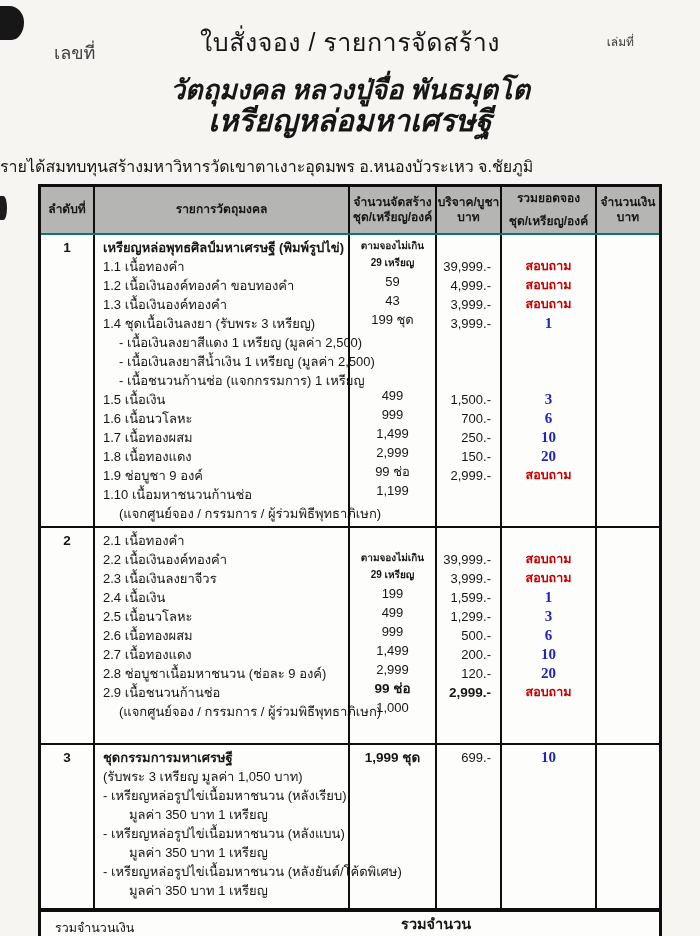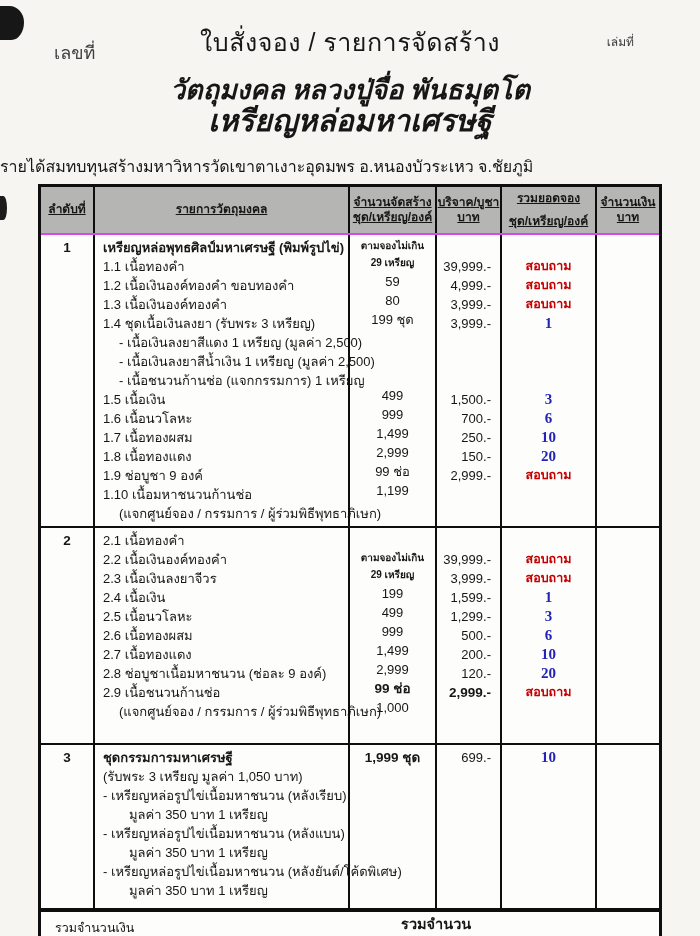--- a/index.html
+++ b/index.html
@@ -24,21 +24,21 @@
   .no-label{position:absolute;left:54px;top:38px;font-size:18px;color:#404040;}
   .book-label{position:absolute;right:66px;top:32px;font-size:12px;color:#3a3a3a;}
   .main-title{text-align:center;font-size:25px;font-weight:500;letter-spacing:.5px;}
   .sub1{text-align:center;font-family:"Liberation Serif","DejaVu Serif",serif;
         font-style:italic;font-weight:bold;font-size:27px;line-height:1.06;}
   .sub2{text-align:center;font-family:"Liberation Serif","DejaVu Serif",serif;
         font-style:italic;font-weight:bold;font-size:30px;line-height:1.04;}
   .sub3{font-weight:normal;font-size:16px;margin-top:18px;}
   
   #tbl{margin:5px 38px 0;border:3px solid #0e0e0e;background:#fdfdfc;}
-  .hrow{display:flex;border-bottom:2px solid #d946ef;text-decoration:underline;}
+  .hrow{display:flex;border-bottom:2px solid #0f766e;}
   .hcell{display:flex;flex-direction:column;justify-content:center;align-items:center;
          background:var(--hdrbg,#b5b5b3);height:46px;font-weight:bold;font-size:12px;line-height:1.25;}
   .srow{display:flex;border-bottom:2px solid #0e0e0e;}
   .srow:last-of-type{border-bottom:none;}
   .scol{padding-top:3px;padding-bottom:3px;}
   .srow.s3 .scol{padding-bottom:8px;}
   .c0{width:52px;}
   .c1{width:255px;}
   .c2{width:87px;}
   .c3{width:65px;}
@@ -143,21 +143,21 @@
           <div class="line item ">1.7 เนื้อทองผสม</div>
           <div class="line item ">1.8 เนื้อทองแดง</div>
           <div class="line item ">1.9 ช่อบูชา 9 องค์</div>
           <div class="line item ">1.10 เนื้อมหาชนวนก้านช่อ</div>
           <div class="line item sub">(แจกศูนย์จอง / กรรมการ / ผู้ร่วมพิธีพุทธาภิเษก)</div>
         </div>
         <div class="scol c2">
           <div class="line qty small">ตามจองไม่เกิน</div>
           <div class="line qty small">29 เหรียญ</div>
           <div class="line qty ">59</div>
-          <div class="line qty ">80</div>
+          <div class="line qty ">43</div>
           <div class="line qty ">199 ชุด</div>
           <div class="line qty "></div>
           <div class="line qty "></div>
           <div class="line qty "></div>
           <div class="line qty ">499</div>
           <div class="line qty ">999</div>
           <div class="line qty ">1,499</div>
           <div class="line qty ">2,999</div>
           <div class="line qty ">99 ช่อ</div>
           <div class="line qty ">1,199</div>

